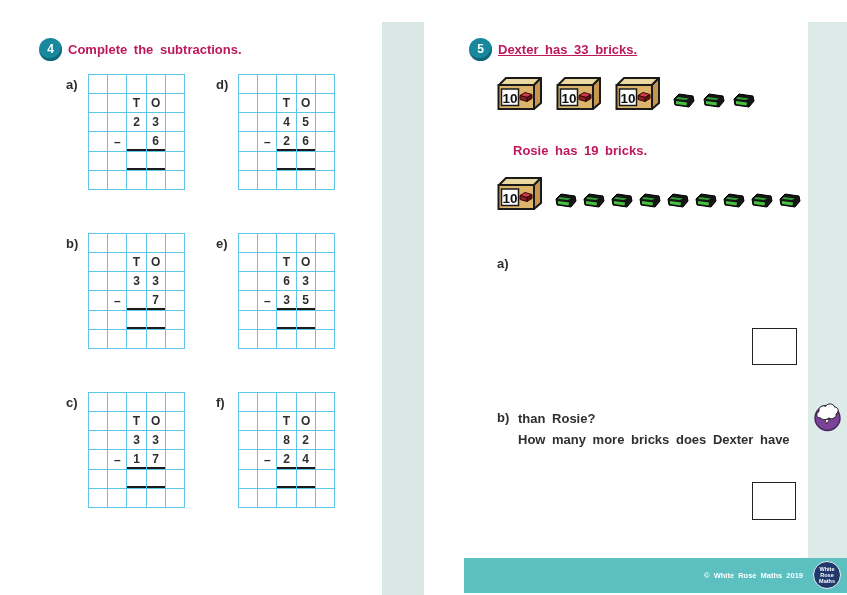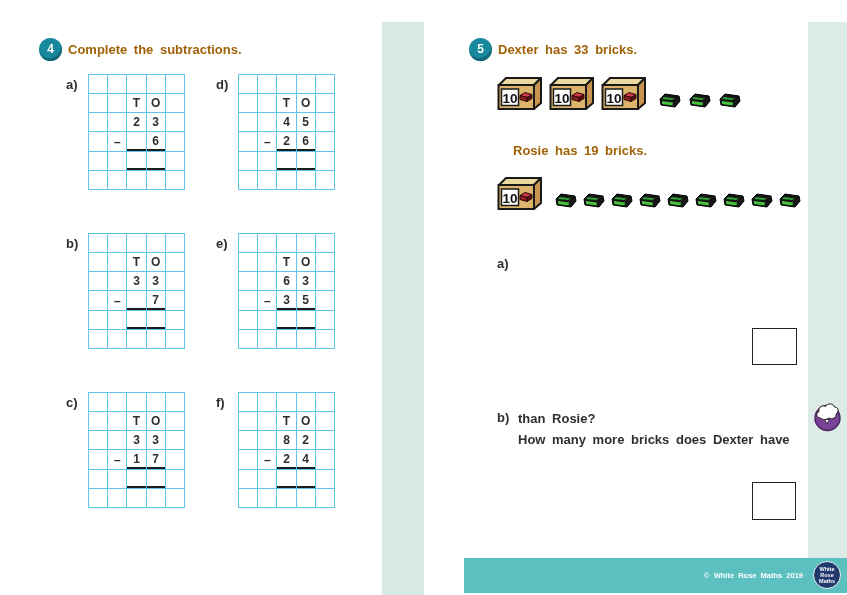--- a/index.html
+++ b/index.html
@@ -10,37 +10,37 @@
     color:#2f2f2f;
   }
   
   .abs{position:absolute;}
   .badge{
     width:23px;height:23px;border-radius:50%;
     background:#18899d;
     box-shadow:inset -1px -3px 0 rgba(0,45,55,.38);
     color:#fff;font-weight:bold;font-size:12px;line-height:23px;text-align:center;
   }
-  .statement{font-size:13px;font-weight:600;word-spacing:3px;color:#a16207;}
+  .statement{font-size:13px;font-weight:600;word-spacing:3px;color:#be185d;}
   
   .grid-label{position:absolute;font-size:13px;font-weight:bold;color:#2e2e2e;}
   .sub-grid{
     position:absolute;width:97px;height:116px;box-sizing:border-box;
     background:#5ec6e8;padding:1px;
     display:grid;grid-template-columns:repeat(5,1fr);grid-template-rows:repeat(6,1fr);
     grid-gap:1px;
   }
   .cell{
     background:#ffffff;display:flex;align-items:center;justify-content:center;
     font-size:12px;font-weight:bold;color:#2e2e2e;box-sizing:border-box;
   }
   .cell.rule{border-bottom:2px solid #1c1c1c;}
   
   .brick-row{position:absolute;display:flex;align-items:flex-end;}
-  .boxes{display:flex;gap:6px;}
+  .boxes{display:flex;gap:13px;}
   .bricks{display:flex;gap:8px;margin-left:12px;margin-bottom:3px;}
   .bricks.tight{gap:6px;}
   .box-icon,.brick-icon{display:inline-block;line-height:0;}
   .q-label{position:absolute;font-size:13px;font-weight:bold;color:#2e2e2e;}
   .q-lines{position:absolute;font-size:13px;font-weight:600;line-height:21px;word-spacing:3px;color:#2f2f2f;}
   .answer-box{position:absolute;width:45px;height:37px;border:1.5px solid #222;background:#fff;box-sizing:border-box;}
   
   .divider-strip{left:382px;top:22px;width:42px;height:573px;background:#d9e8e4;}
   .right-strip{left:808px;top:22px;width:39px;height:536px;background:#dcebe7;}
   .footer-bar{left:464px;top:558px;width:383px;height:35px;background:#5cbfc0;}
@@ -259,21 +259,21 @@
       </div>
     </div>
 </div>
 
 <div class="abs divider-strip"></div>
 <div class="abs right-strip"></div>
 
 <div class="abs" style="left:424px;top:0;width:423px;height:595px;">
 
   <div class="abs badge" style="left:45px;top:38px;">5</div>
-  <div class="abs statement" style="left:74px;top:42px;">Dexter has 33 bricks.</div>
+  <div class="abs statement" style="left:74px;top:42px;text-decoration:underline;">Dexter has 33 bricks.</div>
 
   <div class="brick-row" id="dexter-row" style="left:73px;top:76px;">
     <div class="boxes">
         <span class="box-icon"><svg width="46" height="35" viewBox="0 0 46 35">
             <polygon points="2,9 9,2 44,2 37,9" fill="#ecd9a0" stroke="#1a1a1a" stroke-width="2" stroke-linejoin="round"></polygon>
             <polygon points="37,9 44,2 44,27 37,33" fill="#c79550" stroke="#1a1a1a" stroke-width="2" stroke-linejoin="round"></polygon>
             <rect x="1.5" y="9" width="35.5" height="24" fill="#dcb46c" stroke="#1a1a1a" stroke-width="2"></rect>
             <rect x="4.5" y="13" width="17" height="16.5" fill="#ffffff" stroke="#1a1a1a" stroke-width="1.5"></rect>
             <text x="5.5" y="27" font-family="Liberation Sans, sans-serif" font-size="13.5" font-weight="bold" fill="#111">10</text>
             <polygon points="23,19.5 28,16.5 35,18.5 30,21.5" fill="#cf3a44" stroke="#30090b" stroke-width="1"></polygon>

